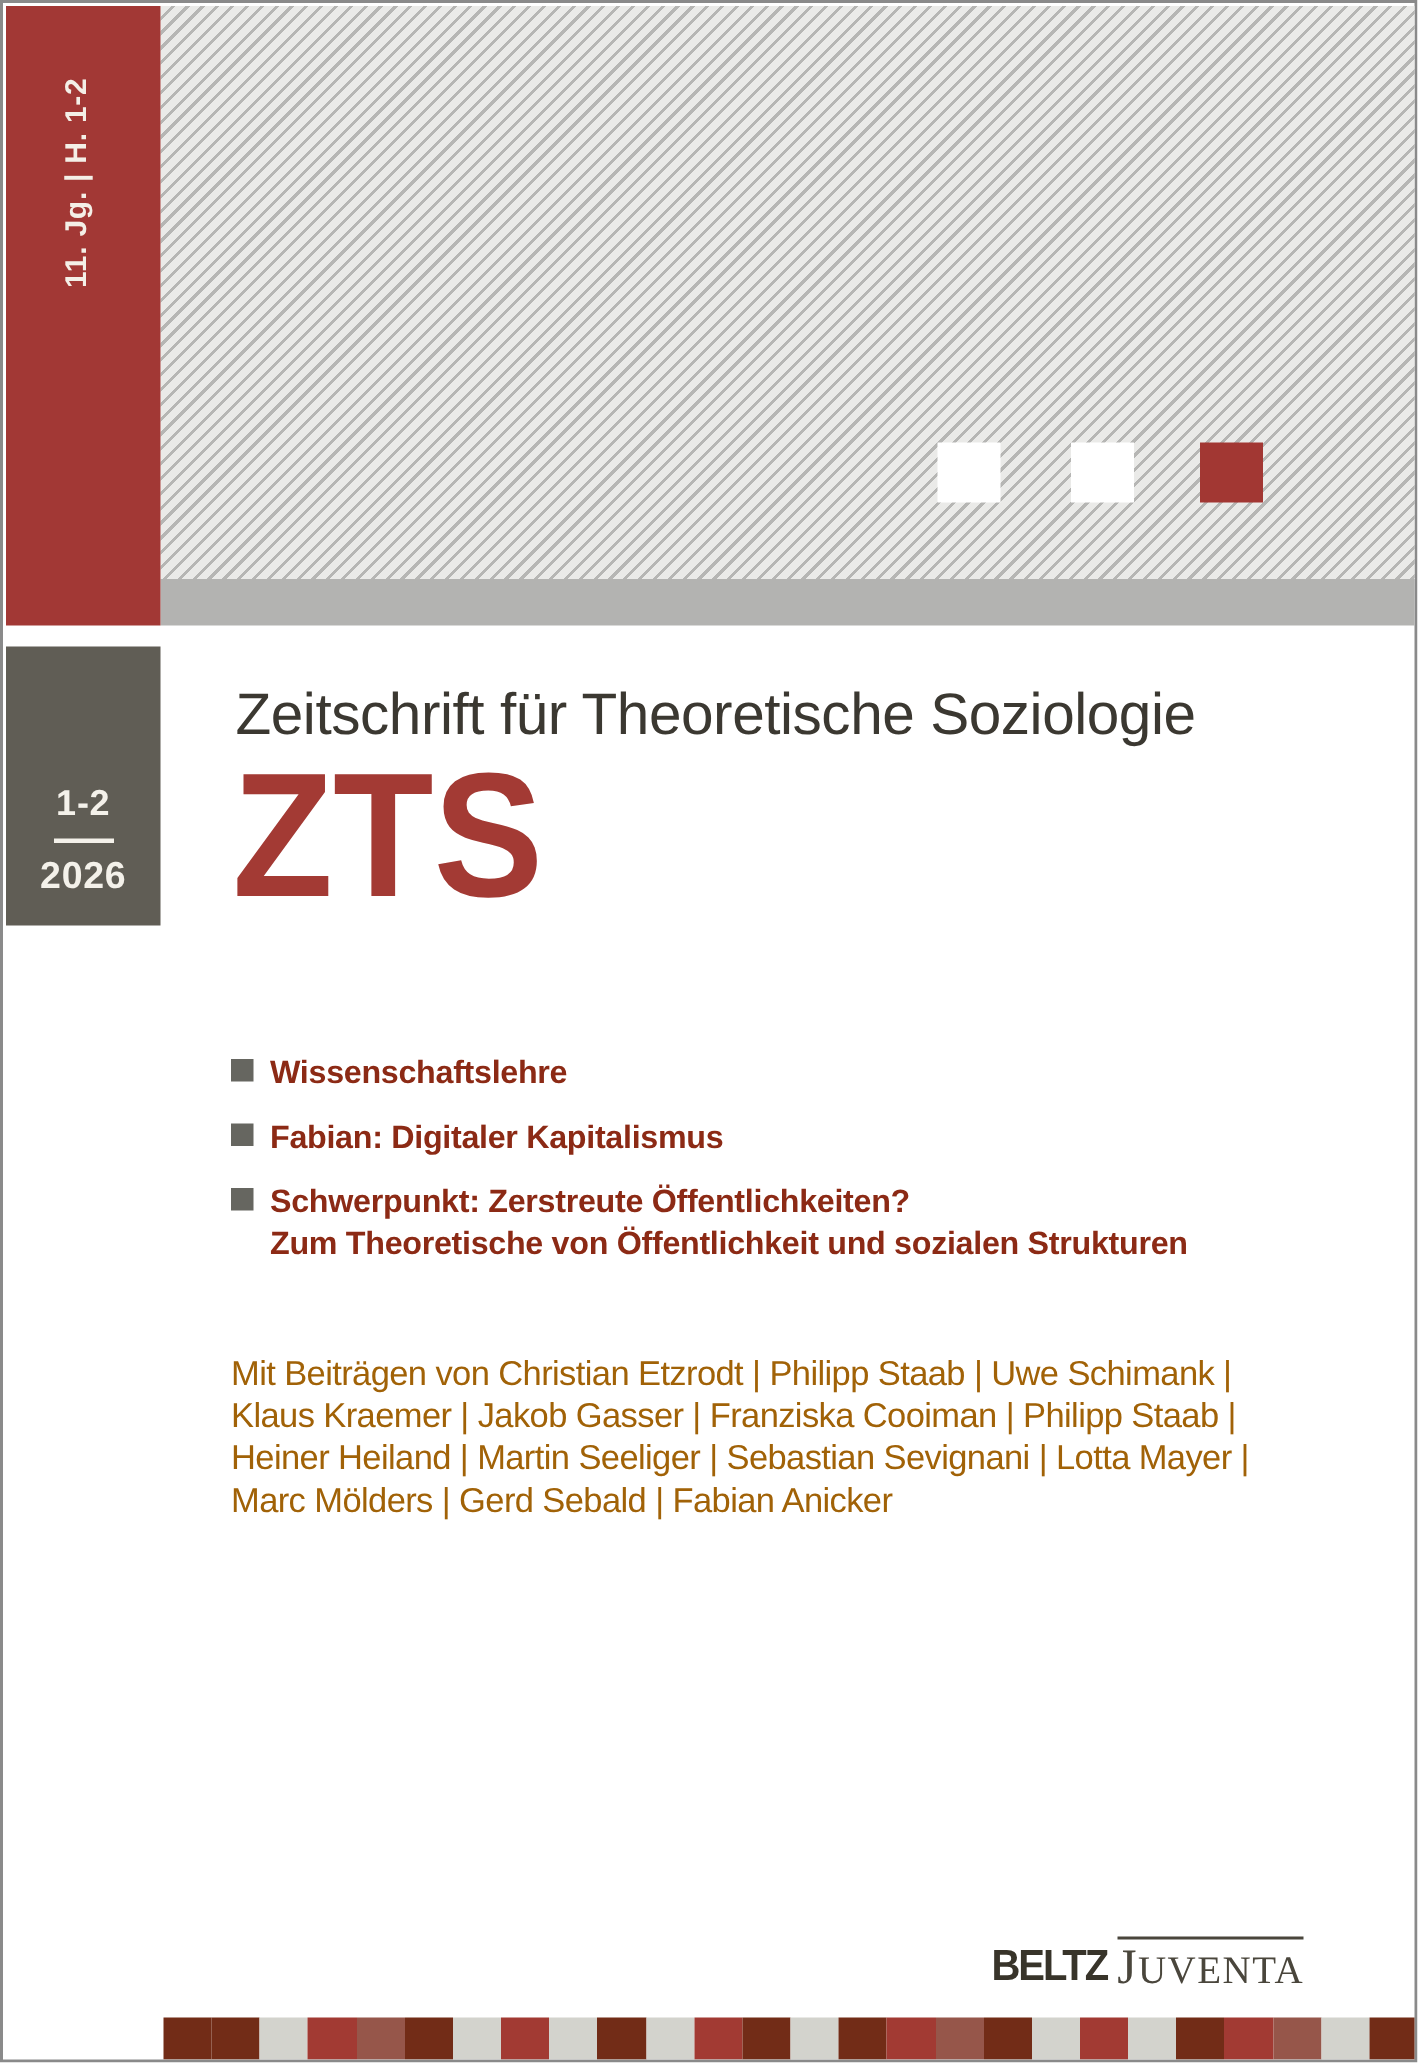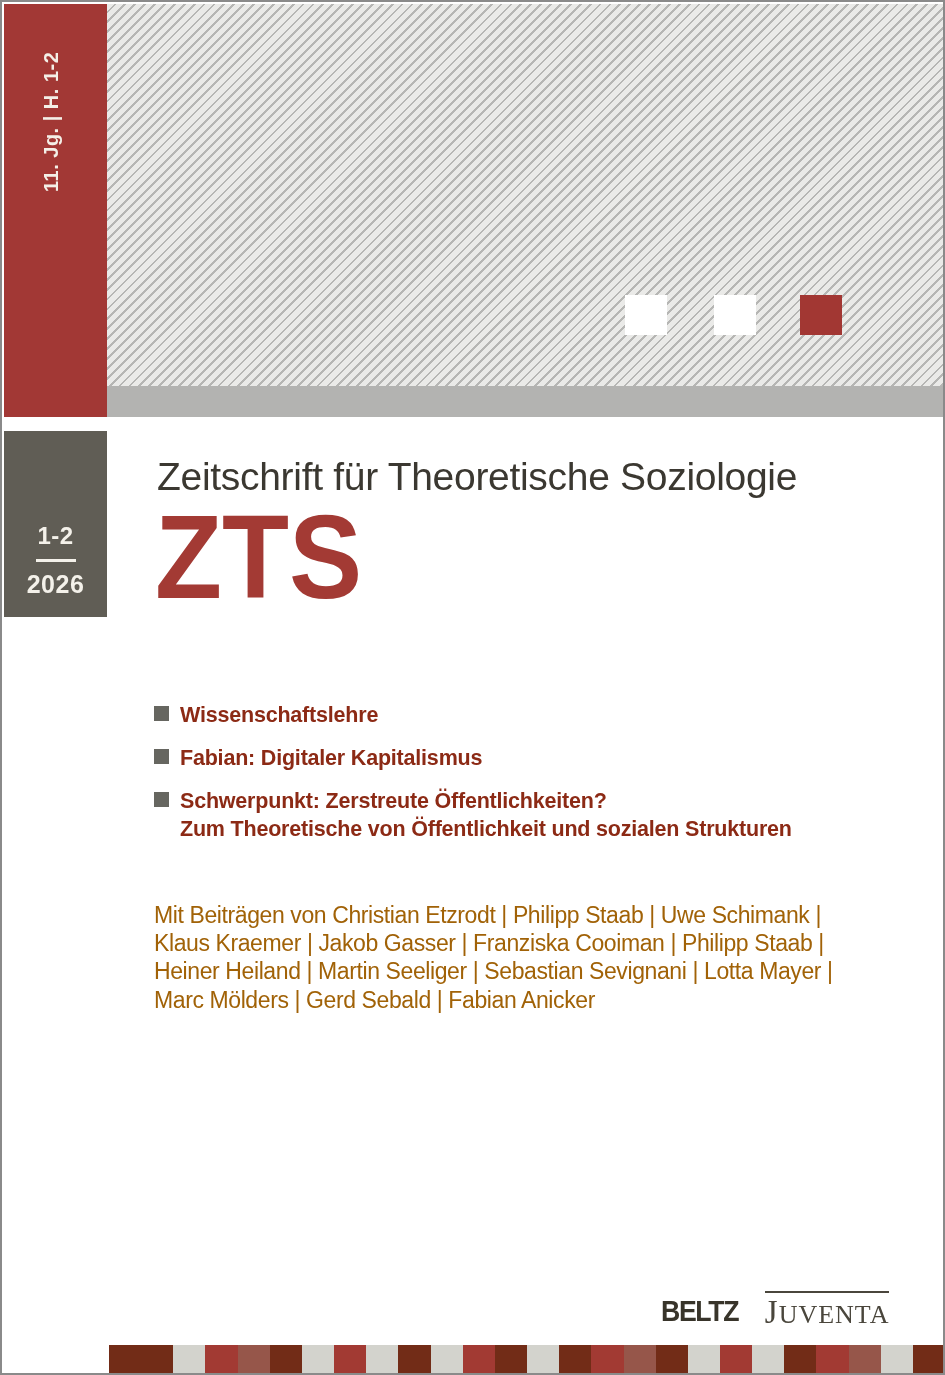--- a/index.html
+++ b/index.html
@@ -100,21 +100,21 @@
     position:absolute;left:659px;top:1289px;
     display:flex;align-items:center;
   }
   .beltz{
     font-size:29px;font-weight:bold;letter-spacing:-1.5px;
     color:#38342a;
     transform:scaleX(.92);transform-origin:0 0;
   }
   .juventa{
     display:inline-block;
-    margin-left:20px;
+    margin-left:0;
     font-family:"Liberation Serif", serif;
     font-size:26px;letter-spacing:1px;
     color:#4a463c;
     border-top:2px solid #4a463c;
     padding-top:1px;
   }
   .juventa::first-letter{font-size:33px;}
   
   .footer-stripes{
     position:absolute;left:107px;top:1343px;width:836px;height:28px;

